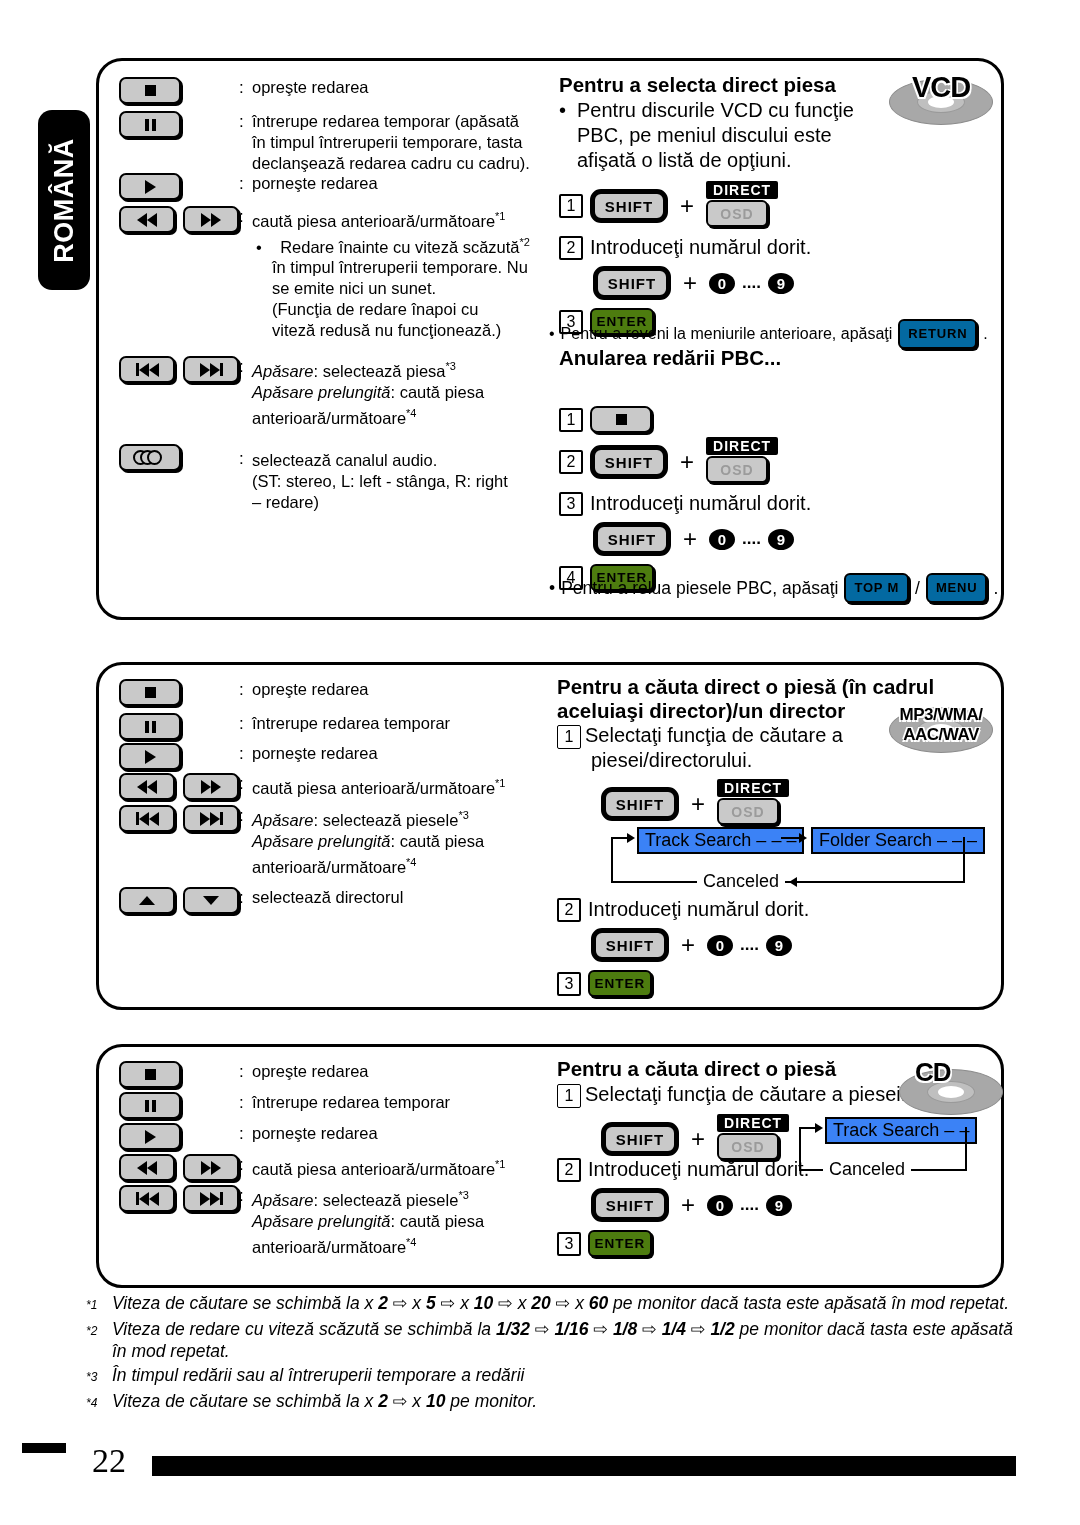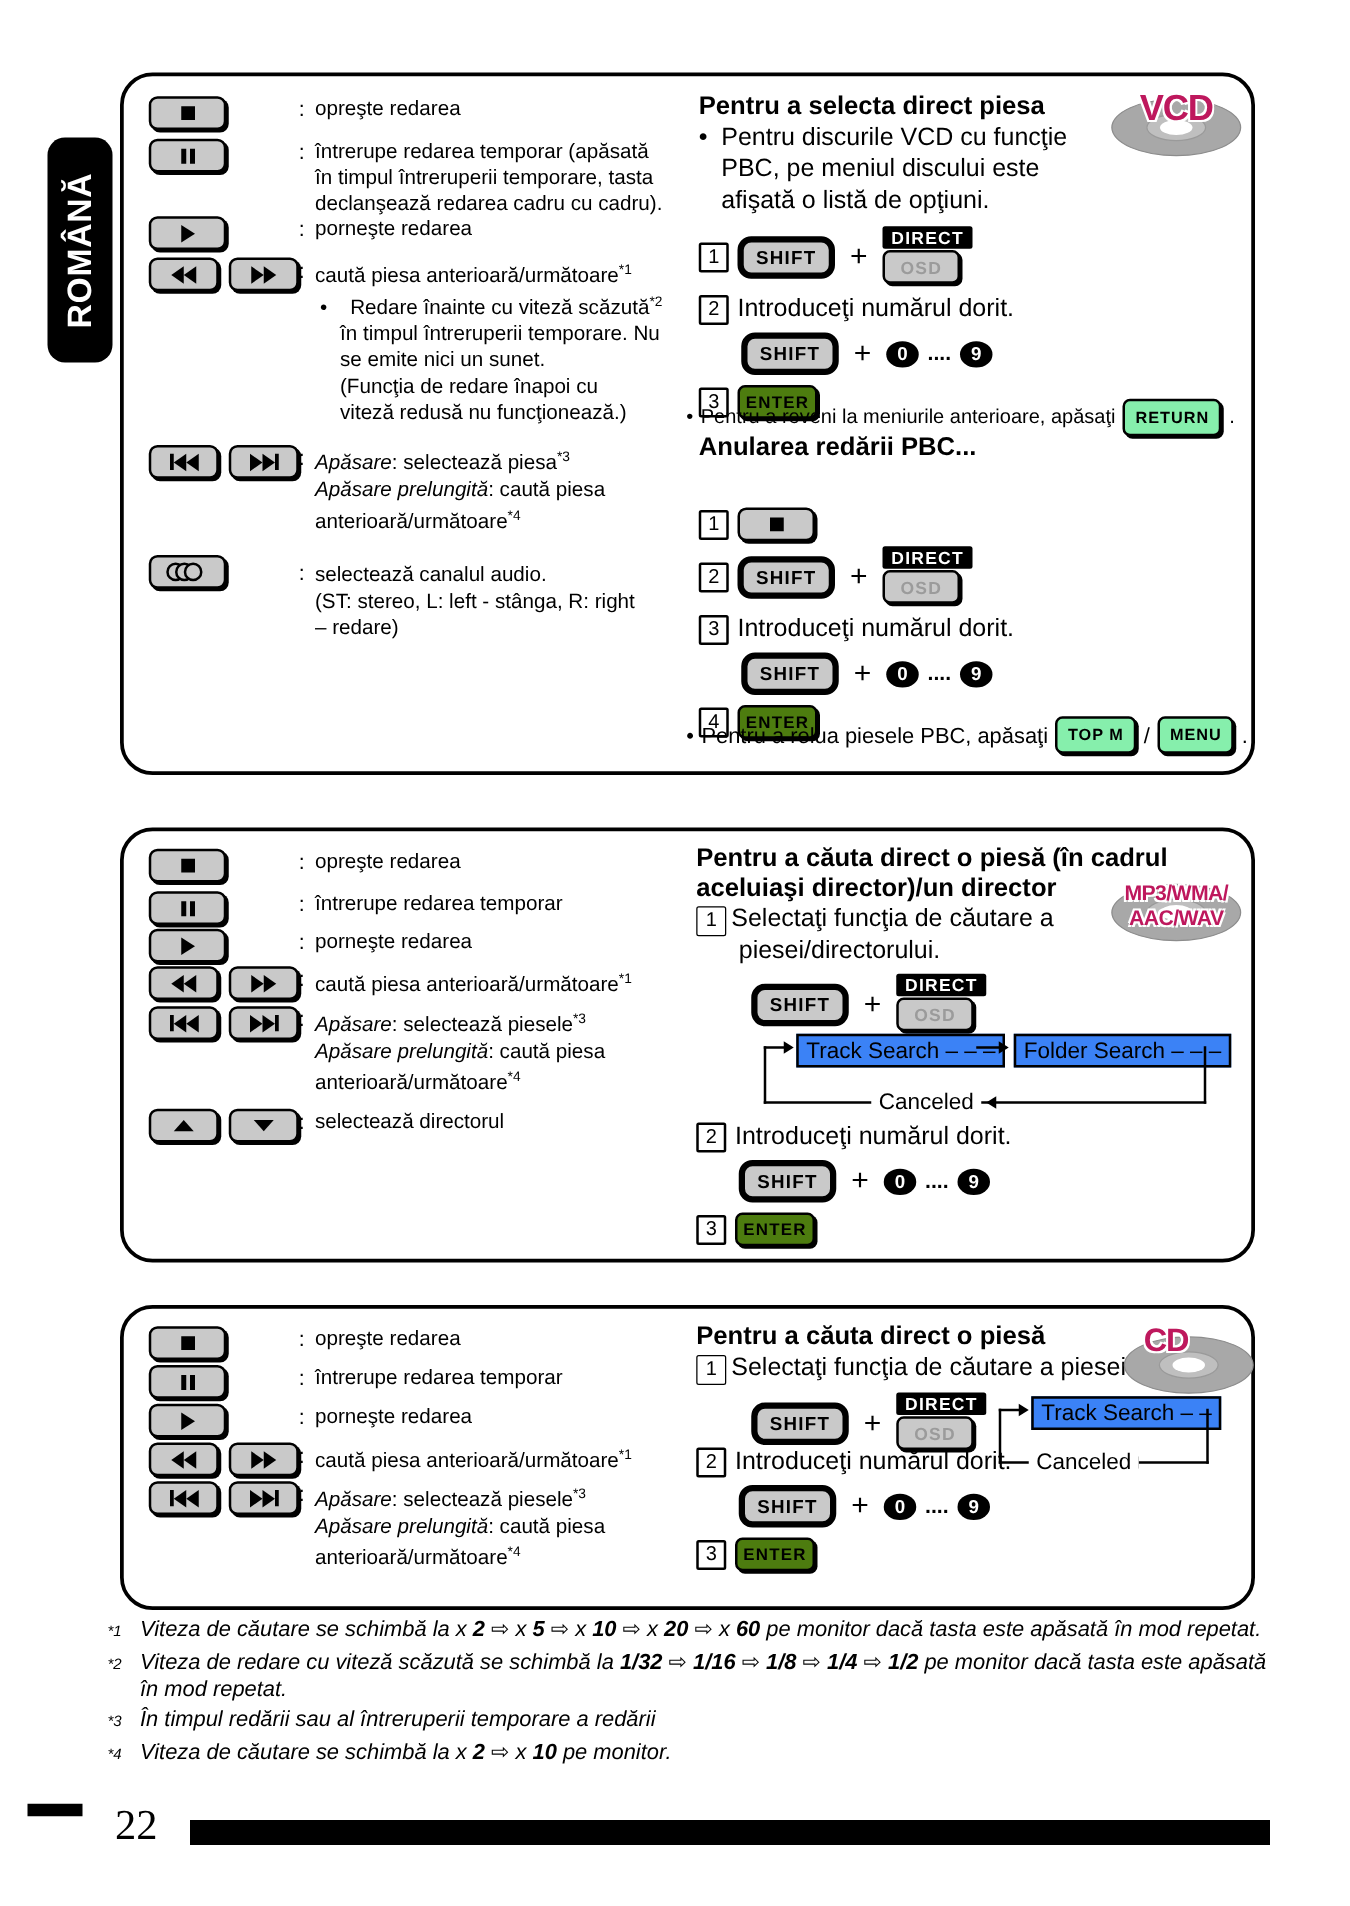--- a/index.html
+++ b/index.html
@@ -115,21 +115,21 @@
   .k-enter{
     display:inline-flex;align-items:center;justify-content:center;
     background:#4d7c0f;color:#000;
     border:2.5px solid #000;border-radius:6px;
     box-shadow:2px 2px 0 #000;
     font-size:13.5px;font-weight:bold;letter-spacing:1px;
     width:64px;height:27px;
   }
   .k-pill{
     display:inline-flex;align-items:center;justify-content:center;
-    background:#86efac;color:#000;
+    background:#0369a1;color:#000;
     border:2.5px solid #000;border-radius:6px;
     box-shadow:2px 2px 0 #000;
     font-size:13px;font-weight:bold;letter-spacing:0.8px;
     padding:3px 8px; min-height:25px;
   }
   .numcircle{
     display:inline-flex;align-items:center;justify-content:center;
     background:#000;color:#fff;border-radius:50%;
     width:26px;height:21px;font-size:15px;font-weight:bold;
   }
@@ -151,21 +151,21 @@
     background:#bfbfbf; border:1.5px solid #9a9a9a;
   }
   .disc:after{
     content:""; position:absolute; left:50%; top:50%;
     transform:translate(-50%,-50%);
     width:26px;height:12px;border-radius:50%;
     background:#ffffff;
   }
   .disc-label{
     position:absolute; width:100%; text-align:center;
-    font-weight:bold; color:#be185d;
+    font-weight:bold; color:#000000;
     text-shadow:-1.5px -1.5px 0 #fff,1.5px -1.5px 0 #fff,-1.5px 1.5px 0 #fff,1.5px 1.5px 0 #fff;
     z-index:3; white-space:nowrap;
   }
   .lbl-vcd{ font-size:29px; letter-spacing:-1px; top:-8px; }
   .lbl-cd { font-size:26px; letter-spacing:-1px; top:-12px; left:16px; width:auto;}
   .lbl-mp3{ font-size:17px; line-height:20px; letter-spacing:-0.5px; top:-30px;margin-top:28px; }
 
   
   .flow{ position:absolute; }
   .flowbox{

